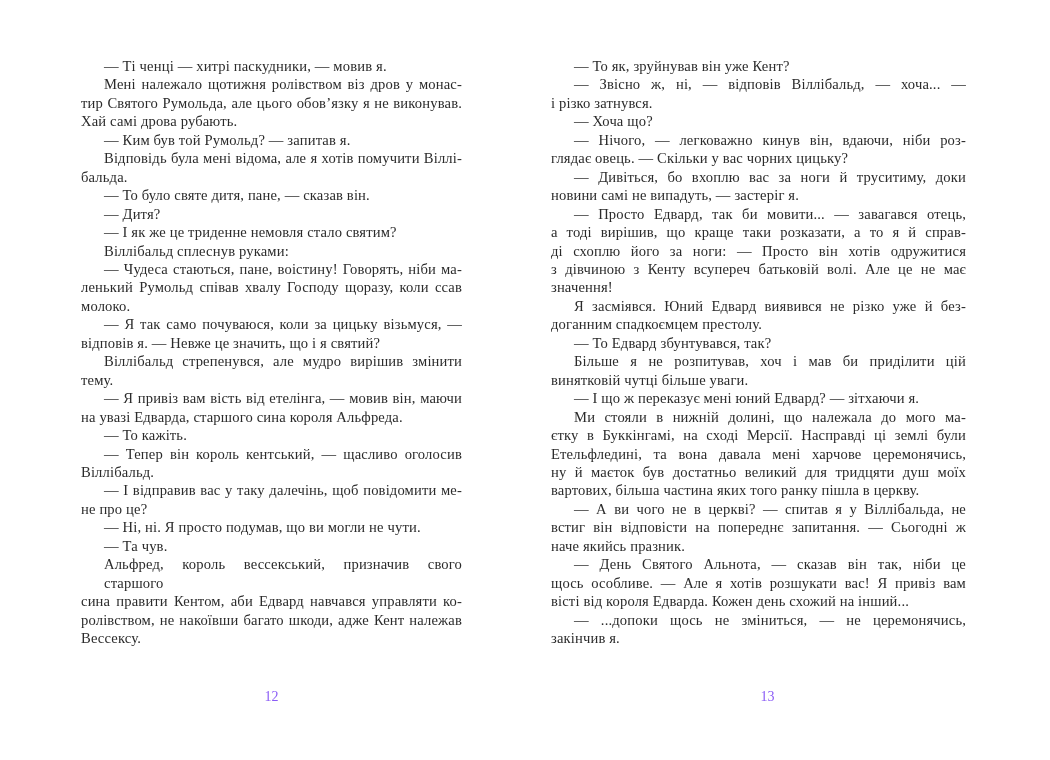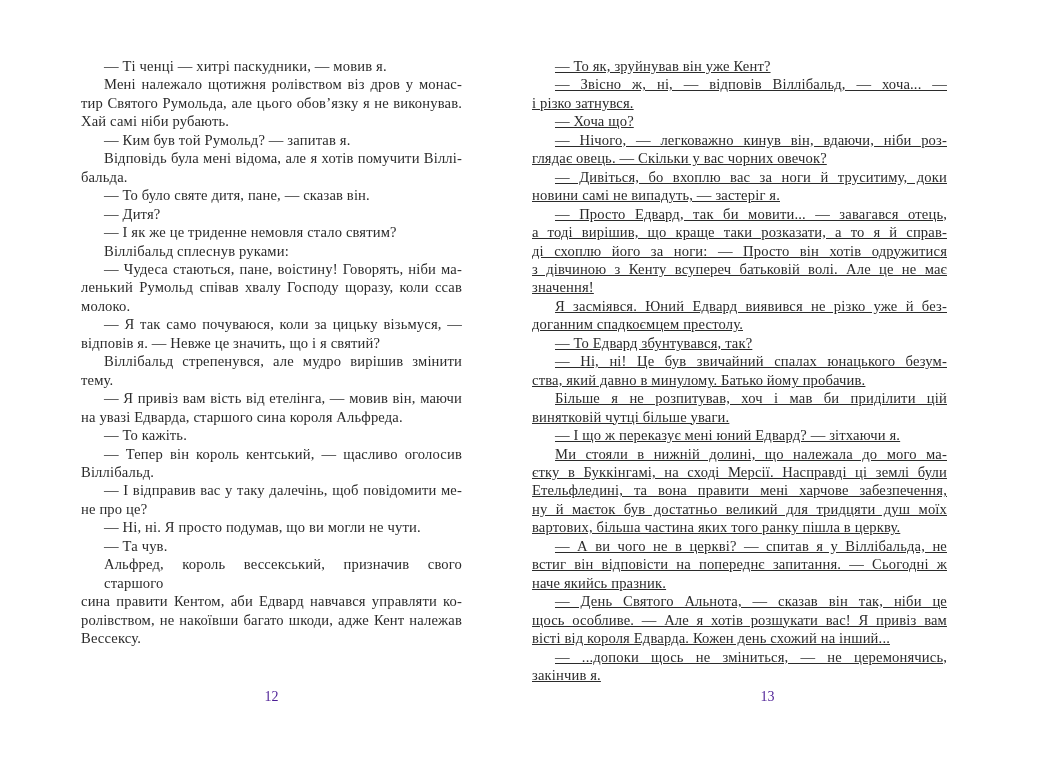--- a/index.html
+++ b/index.html
@@ -19,23 +19,22 @@
   }
   .text-column {
     position: absolute;
     top: 57px;
   }
   #col-left {
     left: 81px;
     width: 381px;
   }
   #col-right {
-    left: 532px;
+    left: 551px;
     width: 415px;
-    text-decoration: underline;
   }
   .paragraph {
     margin: 0;
   }
   .line {
     font-size: 14.6px;
     line-height: 18.45px;
     letter-spacing: 0.15px;
     white-space: normal;
   }
@@ -45,21 +44,21 @@
   .line.just {
     text-align: justify;
     text-align-last: justify;
   }
   .page-number {
     position: absolute;
     top: 689px;
     font-size: 14px;
     line-height: 16px;
     text-align: center;
-    color: #4c1d95;
+    color: #8b5cf6;
     font-family: Liberation Serif, serif;
   }
   #pagenum-left {
     left: 81px;
     width: 381px;
   }
   #pagenum-right {
     left: 560px;
     width: 415px;
   }
@@ -68,21 +67,21 @@
 <body>
 
 <div id="spread">
   <div id="col-left" class="text-column">
       <div class="paragraph">
         <div class="line first">— Ті ченці — хитрі паскудники, — мовив я.</div>
       </div>
       <div class="paragraph">
         <div class="line first just">Мені належало щотижня ролівством віз дров у монас-</div>
         <div class="line just">тир Святого Румольда, але цього обов’язку я не виконував.</div>
-        <div class="line">Хай самі ніби рубають.</div>
+        <div class="line">Хай самі дрова рубають.</div>
       </div>
       <div class="paragraph">
         <div class="line first">— Ким був той Румольд? — запитав я.</div>
       </div>
       <div class="paragraph">
         <div class="line first just">Відповідь була мені відома, але я хотів помучити Віллі-</div>
         <div class="line">бальда.</div>
       </div>
       <div class="paragraph">
         <div class="line first">— То було святе дитя, пане, — сказав він.</div>
@@ -143,55 +142,51 @@
       </div>
       <div class="paragraph">
         <div class="line first just">— Звісно ж, ні, — відповів Віллібальд, — хоча... —</div>
         <div class="line">і різко затнувся.</div>
       </div>
       <div class="paragraph">
         <div class="line first">— Хоча що?</div>
       </div>
       <div class="paragraph">
         <div class="line first just">— Нічого, — легковажно кинув він, вдаючи, ніби роз-</div>
-        <div class="line">глядає овець. — Скільки у вас чорних овечок?</div>
+        <div class="line">глядає овець. — Скільки у вас чорних цицьку?</div>
       </div>
       <div class="paragraph">
         <div class="line first just">— Дивіться, бо вхоплю вас за ноги й труситиму, доки</div>
         <div class="line">новини самі не випадуть, — застеріг я.</div>
       </div>
       <div class="paragraph">
         <div class="line first just">— Просто Едвард, так би мовити... — завагався отець,</div>
         <div class="line just">а тоді вирішив, що краще таки розказати, а то я й справ-</div>
         <div class="line just">ді схоплю його за ноги: — Просто він хотів одружитися</div>
         <div class="line just">з дівчиною з Кенту всупереч батьковій волі. Але це не має</div>
         <div class="line">значення!</div>
       </div>
       <div class="paragraph">
         <div class="line first just">Я засміявся. Юний Едвард виявився не різко уже й без-</div>
         <div class="line">доганним спадкоємцем престолу.</div>
       </div>
       <div class="paragraph">
         <div class="line first">— То Едвард збунтувався, так?</div>
       </div>
       <div class="paragraph">
-        <div class="line first just">— Ні, ні! Це був звичайний спалах юнацького безум-</div>
-        <div class="line">ства, який давно в минулому. Батько йому пробачив.</div>
-      </div>
-      <div class="paragraph">
         <div class="line first just">Більше я не розпитував, хоч і мав би приділити цій</div>
         <div class="line">винятковій чутці більше уваги.</div>
       </div>
       <div class="paragraph">
         <div class="line first">— І що ж переказує мені юний Едвард? — зітхаючи я.</div>
       </div>
       <div class="paragraph">
         <div class="line first just">Ми стояли в нижній долині, що належала до мого ма-</div>
         <div class="line just">єтку в Буккінгамі, на сході Мерсії. Насправді ці землі були</div>
-        <div class="line just">Етельфледині, та вона правити мені харчове забезпечення,</div>
+        <div class="line just">Етельфледині, та вона давала мені харчове церемонячись,</div>
         <div class="line just">ну й маєток був достатньо великий для тридцяти душ моїх</div>
         <div class="line">вартових, більша частина яких того ранку пішла в церкву.</div>
       </div>
       <div class="paragraph">
         <div class="line first just">— А ви чого не в церкві? — спитав я у Віллібальда, не</div>
         <div class="line just">встиг він відповісти на попереднє запитання. — Сьогодні ж</div>
         <div class="line">наче якийсь празник.</div>
       </div>
       <div class="paragraph">
         <div class="line first just">— День Святого Альнота, — сказав він так, ніби це</div>

